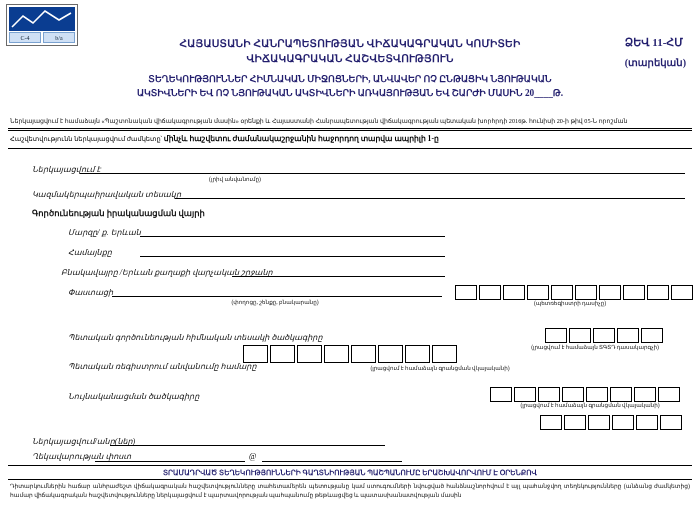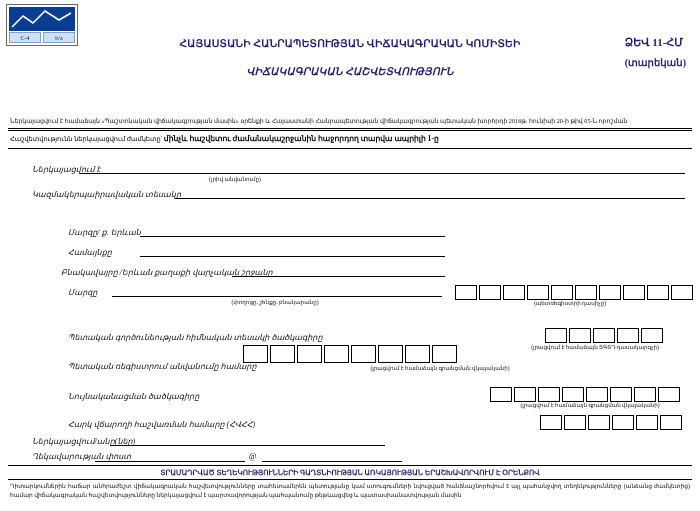--- a/index.html
+++ b/index.html
@@ -28,21 +28,21 @@
   }
   .logo-cell{flex:1;background:#cfe0f5;border:1px solid #7aa2d0;font-size:6px;
              display:flex;align-items:center;justify-content:center;color:#123;}
 
   
   .hdr{
     position:absolute;left:110px;top:36px;width:480px;text-align:center;
     font-weight:bold;font-size:10.5px;color:#231f6e;line-height:15px;
     letter-spacing:.2px;
   }
-  .hdr .l2{margin-top:13px;font-style:italic;}
+  .hdr .l2{margin-top:0;}
   .hdr-3{
     position:absolute;left:90px;top:72px;width:520px;text-align:center;
     font-weight:bold;font-size:9.3px;color:#231f6e;line-height:14px;
   }
   .formno{
     position:absolute;right:14px;top:36px;font-weight:bold;
     font-size:11px;color:#231f6e;
   }
   .formno .sub{font-size:10px;font-weight:bold;margin-top:8px;}
 
@@ -96,20 +96,24 @@
     <div class="logo-bottom">
       <div class="logo-cell">C-4</div>
       <div class="logo-cell">b/a</div>
     </div>
   </div>
 
   <div class="hdr">
     <div>ՀԱՅԱՍՏԱՆԻ ՀԱՆՐԱՊԵՏՈՒԹՅԱՆ  ՎԻՃԱԿԱԳՐԱԿԱՆ ԿՈՄԻՏԵԻ</div>
     <div class="l2">ՎԻՃԱԿԱԳՐԱԿԱՆ ՀԱՇՎԵՏՎՈՒԹՅՈՒՆ</div>
   </div>
+  <div class="hdr-3">
+    <div>ՏԵՂԵԿՈՒԹՅՈՒՆՆԵՐ ՀԻՄՆԱԿԱՆ ՄԻՋՈՑՆԵՐԻ, ԱՆՎԱՎԵՐ ՈՉ ԸՆԹԱՑԻԿ ՆՅՈՒԹԱԿԱՆ</div>
+    <div>ԱԿՏԻՎՆԵՐԻ ԵՎ  ՈՉ  ՆՅՈՒԹԱԿԱՆ ԱԿՏԻՎՆԵՐԻ ԱՌԿԱՅՈՒԹՅԱՆ ԵՎ ՇԱՐԺԻ ՄԱՍԻՆ  20____Թ.</div>
+  </div>
   <div class="formno">
     <div>ՁԵՎ  11-ՀՄ</div>
     <div class="sub">(տարեկան)</div>
   </div>
 
   <div class="note note-1">Ներկայացվում է համաձայն «Պաշտոնական վիճակագրության մասին»  օրենքի և  Հայաստանի Հանրապետության  վիճակագրության պետական խորհրդի 2016թ. հունիսի 20-ի թիվ 05-Ն որոշման</div>
   <div class="rule rule-1"></div>
   <div class="rule rule-2"></div>
   <div class="periodline">
     <span>Հաշվետվությունն ներկայացվում ժամկետը՝</span>
@@ -117,31 +121,32 @@
   </div>
   <div class="rule rule-3"></div>
 
   <div class="lbl" style="left:12px;top:165px;">Ներկայացվում է</div>
   <div class="line" style="left:80px;top:173px;width:605px;"></div>
   <div class="cap" style="left:175px;top:176px;width:120px;">(լրիվ անվանումը)</div>
 
   <div class="lbl" style="left:12px;top:190px;">Կազմակերպաիրավական տեսակը</div>
   <div class="line" style="left:175px;top:198px;width:510px;"></div>
 
+  <div class="lbl b" style="left:12px;top:208px;font-size:8.4px;">Գործունեության իրականացման վայրի</div>
 
   <div class="lbl" style="left:48px;top:228px;">Մարզը/ ք. Երևան</div>
   <div class="line" style="left:140px;top:236px;width:305px;"></div>
 
   <div class="lbl" style="left:48px;top:248px;">Համայնքը</div>
   <div class="line" style="left:140px;top:256px;width:305px;"></div>
 
   <div class="lbl" style="left:41px;top:268px;">Բնակավայրը /Երևան քաղաքի վարչական շրջանը</div>
   <div class="line" style="left:232px;top:276px;width:213px;"></div>
 
-  <div class="lbl" style="left:48px;top:288px;">Մարզը</div>
+  <div class="lbl" style="left:48px;top:288px;">Փաստացի</div>
   <div class="line" style="left:112px;top:296px;width:330px;"></div>
   <div class="cap" style="left:155px;top:299px;width:240px;">(փողոցը, շենքը, բնակարանը)</div>
   <div class="boxrow" style="left:455px;top:285px;">
     <div class="bx"></div>
     <div class="bx"></div>
     <div class="bx"></div>
     <div class="bx"></div>
     <div class="bx"></div>
     <div class="bx"></div>
     <div class="bx"></div>
@@ -180,36 +185,35 @@
     <div class="bx"></div>
     <div class="bx"></div>
     <div class="bx"></div>
     <div class="bx"></div>
     <div class="bx"></div>
     <div class="bx"></div>
     <div class="bx"></div>
   </div>
   <div class="cap" style="left:485px;top:402px;width:210px;">(լրացվում է համաձայն գրանցման վկայականի)</div>
 
-  <div class="lbl" style="left:48px;top:420px;">Հարկ վճարողի հաշվառման համարը (ՀՎՀՀ)</div>
   <div class="boxrow" style="left:540px;top:415px;">
     <div class="bx"></div>
     <div class="bx"></div>
     <div class="bx"></div>
     <div class="bx"></div>
     <div class="bx"></div>
     <div class="bx"></div>
   </div>
 
   <div class="lbl" style="left:12px;top:437px;">Ներկայացվում/անը(ներ)</div>
   <div class="line" style="left:110px;top:445px;width:275px;"></div>
 
   <div class="lbl" style="left:12px;top:452px;">Ղեկավարության փոստ</div>
   <div class="line" style="left:95px;top:461px;width:150px;"></div>
   <div class="at" style="left:249px;top:452px;">@</div>
   <div class="line" style="left:262px;top:461px;width:140px;"></div>
 
   <div class="band">
-    <span>ՏՐԱՄԱԴՐՎԱԾ ՏԵՂԵԿՈՒԹՅՈՒՆՆԵՐԻ ԳԱՂՏՆԻՈՒԹՅԱՆ ԱՌԿԱՅՈՒԹՅԱՆ ԵՐԱՇԽԱՎՈՐՎՈՒՄ Է ՕՐԵՆՔՈՎ</span>
+    <span>ՏՐԱՄԱԴՐՎԱԾ ՏԵՂԵԿՈՒԹՅՈՒՆՆԵՐԻ ԳԱՂՏՆԻՈՒԹՅԱՆ ՊԱՇՊԱՆՈՒՄԸ ԵՐԱՇԽԱՎՈՐՎՈՒՄ Է ՕՐԵՆՔՈՎ</span>
   </div>
   <div class="foot">Դիտարկումներին հաճար անհրաժեշտ վիճակագրական հաշվետվությունները տահետամերեն պետությանը կամ ստուգումների նվուցված հանձնաշնորհվում է այլ պահանջվող տեղեկությունները (անձանց ժամկետից) համար վիճակագրական հաշվետվությունները ներկայացվում է պարտավորության պահպանումը թեթևացվեց և պատասխանատվության մասին</div>
 
 </div>
 
 </body></html>

